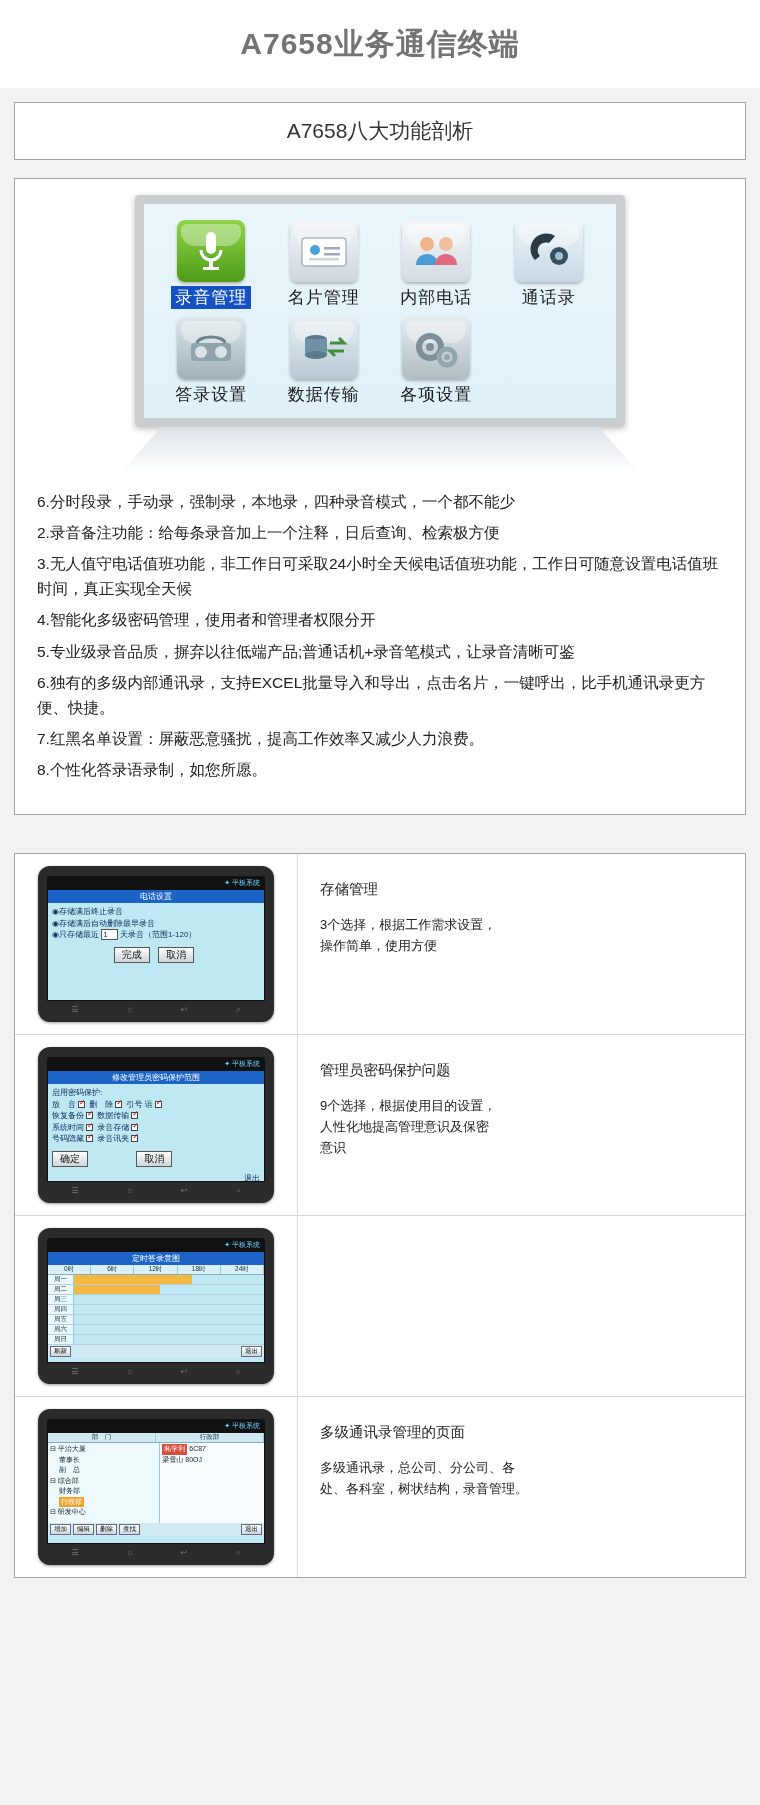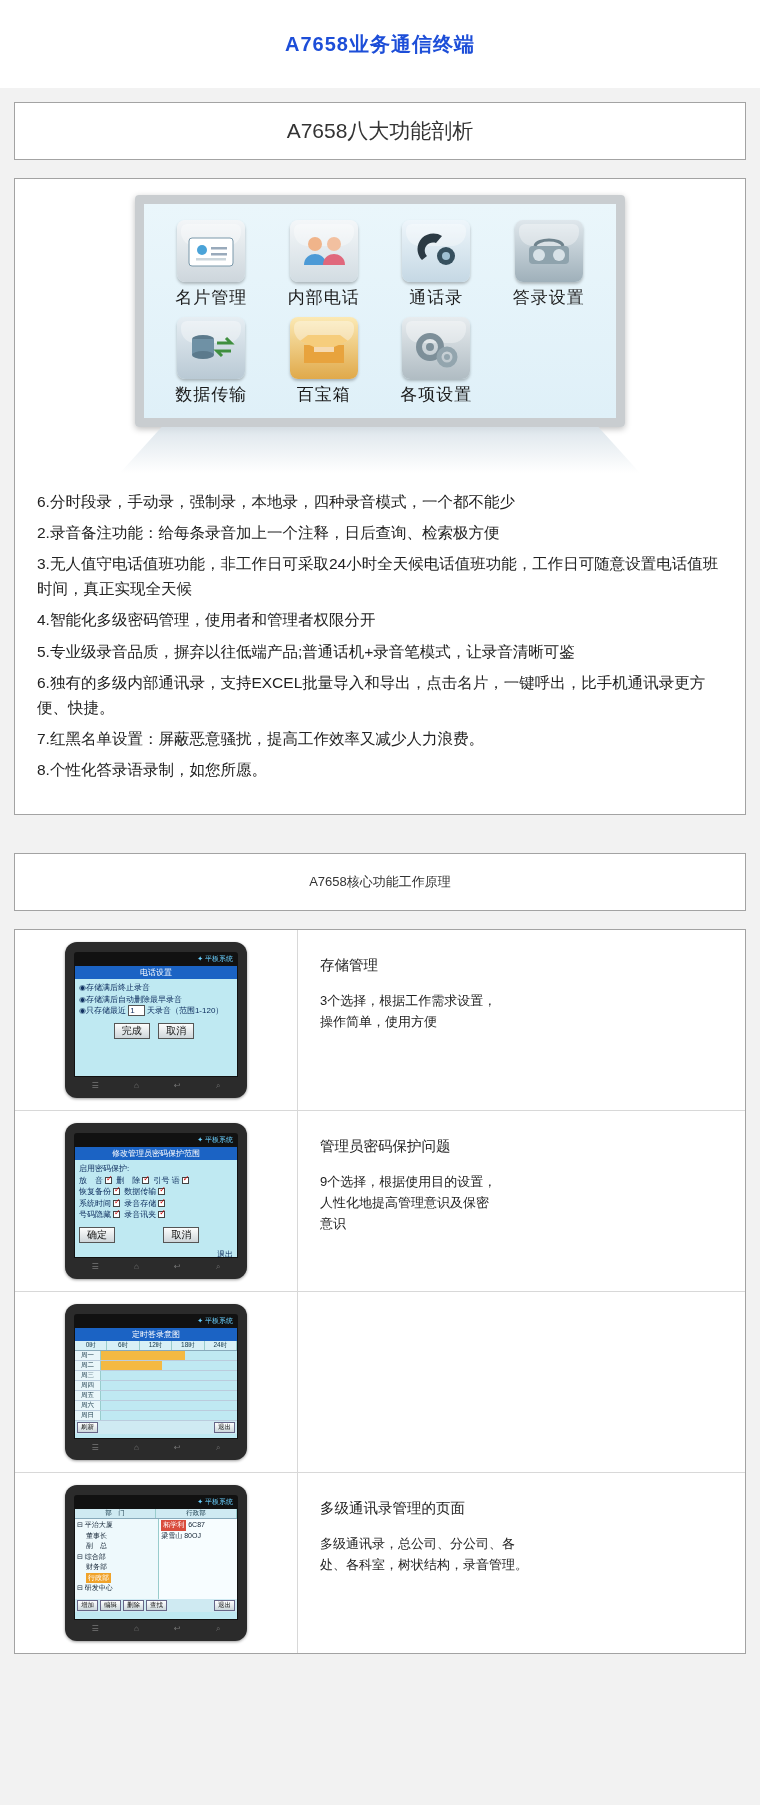--- a/index.html
+++ b/index.html
@@ -18,23 +18,23 @@
 
   
   .banner {
     height: 88px;
     background: #ffffff;
     display: flex;
     align-items: center;
     justify-content: center;
   }
   .banner-title {
-    font-size: 20px;
+    font-size: 30px;
     font-weight: bold;
-    color: #1d4ed8;
+    color: #737373;
     letter-spacing: 1px;
   }
 
   
   .section {
     margin: 0 14px 18px 14px;
     background: #ffffff;
     border: 1px solid #a3a3a3;
   }
   .section-head {
@@ -163,21 +163,21 @@
   }
   .r-desc {
     font-size: 13px;
     color: #222;
     line-height: 1.6;
     margin: 0;
   }
 
   
   .tablet {
-    width: 182px;
+    width: 236px;
     background: #2b2b2b;
     border-radius: 12px;
     padding: 10px 9px 4px 9px;
     box-shadow: 0 1px 3px rgba(0,0,0,.4);
   }
   .t-top {
     height: 13px;
     background: #111;
     border-radius: 3px 3px 0 0;
     display: flex;
@@ -317,20 +317,31 @@
       <div class="h1">A7658八大功能剖析</div>
     </div>
   </div>
 
   <div class="section">
     <div class="showcase">
       <div class="monitor-wrap">
         <div class="monitor">
           <div class="grid">
 
+            <div class="cell">
+              <div class="ico ico-mic">
+                <svg viewBox="0 0 68 62">
+                    <rect x="29" y="12" width="10" height="22" rx="5" fill="#fff"></rect>
+                    <path d="M24 30a10 10 0 0 0 20 0" stroke="#fff" stroke-width="3" fill="none"></path>
+                    <rect x="32" y="40" width="4" height="8" fill="#fff"></rect>
+                    <rect x="26" y="47" width="16" height="3" fill="#fff"></rect>
+                  </svg>
+              </div>
+              <span class="cap sel">录音管理</span>
+            </div>
 
             <div class="cell">
               <div class="ico ico-card">
                 <svg viewBox="0 0 68 62">
                     <rect x="12" y="18" width="44" height="28" rx="3" fill="#fff" stroke="#7a98aa"></rect>
                     <circle cx="25" cy="30" r="5" fill="#4aa3d8"></circle>
                     <rect x="34" y="27" width="16" height="2.5" fill="#9ab"></rect>
                     <rect x="34" y="33" width="16" height="2.5" fill="#9ab"></rect>
                     <rect x="19" y="38" width="30" height="2.5" fill="#cbd6dc"></rect>
                   </svg>
@@ -378,30 +389,20 @@
                 <svg viewBox="0 0 68 62">
                     <ellipse cx="26" cy="22" rx="11" ry="4" fill="#5b7a8c"></ellipse>
                     <rect x="15" y="22" width="22" height="16" fill="#6f91a5"></rect>
                     <ellipse cx="26" cy="38" rx="11" ry="4" fill="#5b7a8c"></ellipse>
                     <path d="M40 26h14l-5-5M54 34H40l5 5" stroke="#3f8f3f" stroke-width="3" fill="none"></path>
                   </svg>
               </div>
               <span class="cap">数据传输</span>
             </div>
 
-            <div class="cell">
-              <div class="ico ico-box">
-                <svg viewBox="0 0 68 62">
-                    <path d="M14 28h40v18H14z" fill="#e8a33d"></path>
-                    <path d="M10 24l8-6h32l8 6-14 6H24z" fill="#f6cd7c"></path>
-                    <path d="M24 30h20v5H24z" fill="#fff" opacity=".6"></path>
-                  </svg>
-              </div>
-              <span class="cap">百宝箱</span>
-            </div>
 
             <div class="cell">
               <div class="ico ico-gear">
                 <svg viewBox="0 0 68 62">
                     <circle cx="28" cy="30" r="11" fill="none" stroke="#7d8f99" stroke-width="6"></circle>
                     <circle cx="28" cy="30" r="4" fill="#7d8f99"></circle>
                     <circle cx="45" cy="40" r="8" fill="none" stroke="#93a5ae" stroke-width="5"></circle>
                     <circle cx="45" cy="40" r="3" fill="#93a5ae"></circle>
                   </svg>
               </div>
@@ -421,25 +422,20 @@
       <p>4.智能化多级密码管理，使用者和管理者权限分开</p>
       <p>5.专业级录音品质，摒弃以往低端产品;普通话机+录音笔模式，让录音清晰可鉴</p>
       <p>6.独有的多级内部通讯录，支持EXCEL批量导入和导出，点击名片，一键呼出，比手机通讯录更方便、快捷。</p>
       <p>7.红黑名单设置：屏蔽恶意骚扰，提高工作效率又减少人力浪费。</p>
       <p>8.个性化答录语录制，如您所愿。</p>
     </div>
   </div>
 
   <div class="gap"></div>
 
-  <div class="section">
-    <div class="section-head">
-      <div class="h2">A7658核心功能工作原理</div>
-    </div>
-  </div>
 
   <div class="section">
     <div class="rows">
 
       <div class="row">
         <div class="row-left">
           <div class="tablet">
             <div class="t-top">
               <span>✦ 平板系统</span>
             </div>

